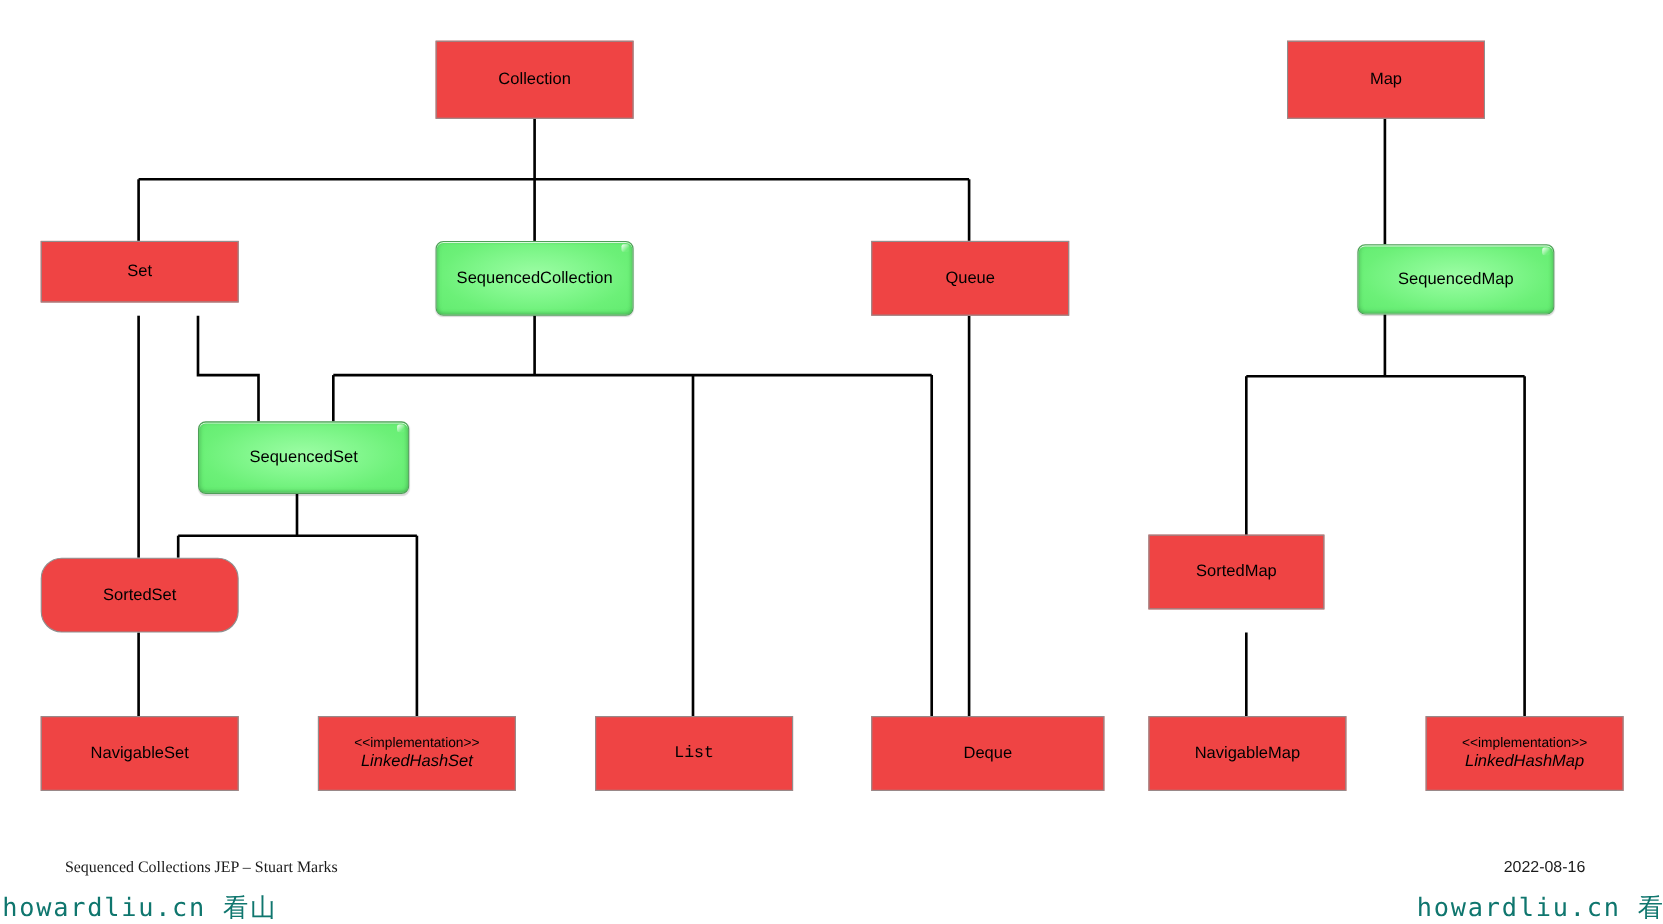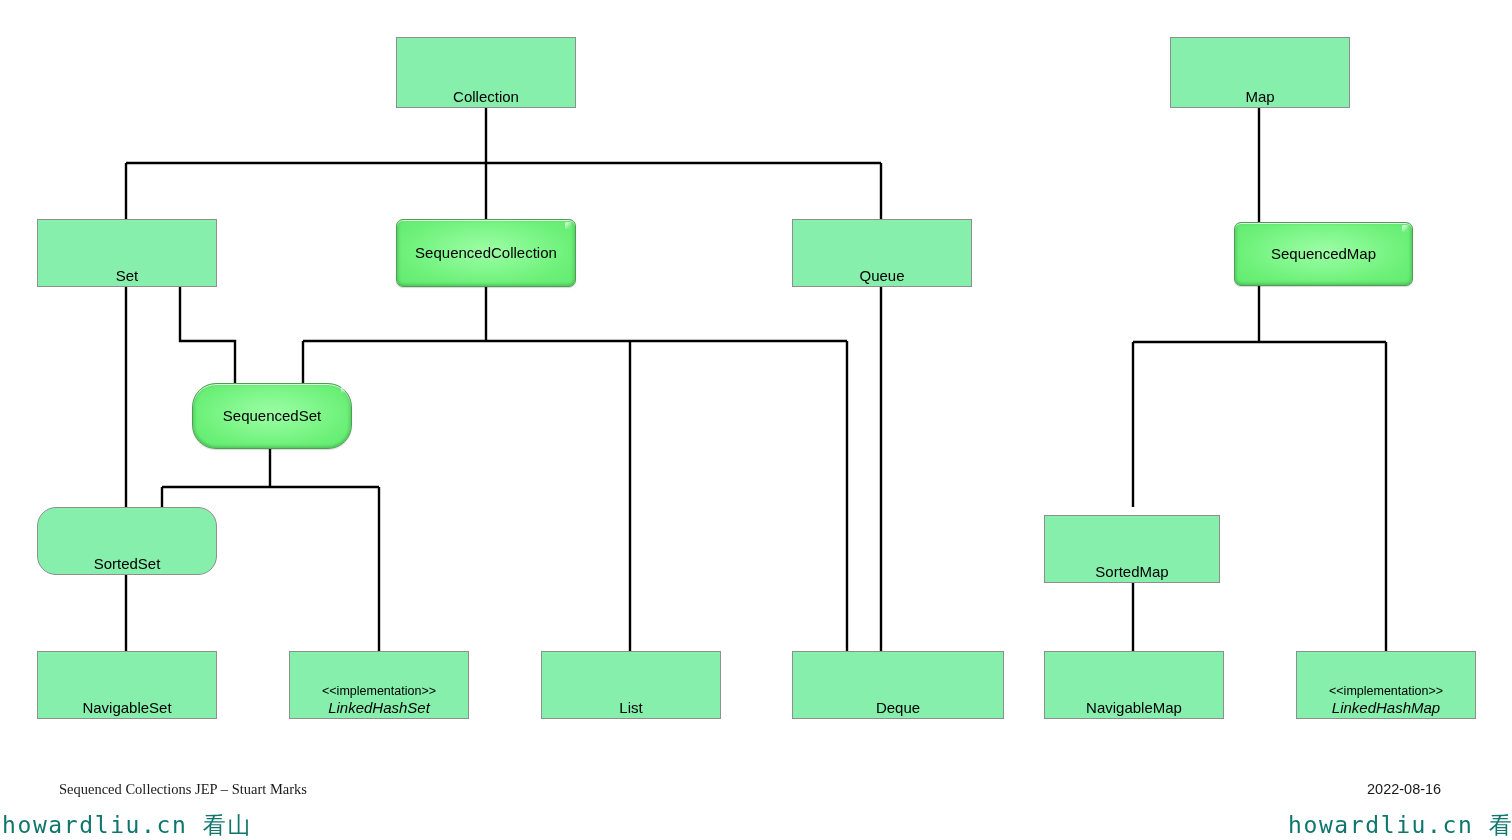--- a/index.html
+++ b/index.html
@@ -28,23 +28,22 @@
     flex-direction: column;
     align-items: center;
     justify-content: center;
     text-align: center;
     font-size: 15px;
     line-height: 1.25;
     color: #000000;
     z-index: 3;
   }
   .node.plain {
-    background: #86efac;
+    background: #ef4444;
     border: 1px solid #8f8f8f;
-    justify-content: flex-end;
   }
   .node.highlight {
     border: 1px solid #4e9e57;
     border-radius: 7px;
     background:
       radial-gradient(ellipse 78% 86% at 50% 46%,
         #9dfda5 0%, #82f78d 34%, #6cf078 62%, #5fe96d 100%);
     box-shadow:
       inset 0 1px 0 rgba(255,255,255,0.78),
       inset 0 -2px 3px rgba(60,150,70,0.32),
@@ -137,58 +136,58 @@
   </svg>
 
   <div class="node plain" style="left:396px; top:37px; width:180px; height:71px;">
     <span>Collection</span>
   </div>
 
   <div class="node plain" style="left:1170px; top:37px; width:180px; height:71px;">
     <span>Map</span>
   </div>
 
-  <div class="node plain" style="left:37px; top:219px; width:180px; height:68px;">
+  <div class="node plain" style="left:37px; top:219px; width:180px; height:56px;">
     <span>Set</span>
   </div>
 
   <div class="node highlight" style="left:396px; top:219px; width:180px; height:68px;">
     <span>SequencedCollection</span>
   </div>
 
   <div class="node plain" style="left:792px; top:219px; width:180px; height:68px;">
     <span>Queue</span>
   </div>
 
   <div class="node highlight" style="left:1234px; top:222px; width:179px; height:64px;">
     <span>SequencedMap</span>
   </div>
 
-  <div class="node highlight" style="left:192px; top:383px; width:160px; height:66px;border-radius:24px;">
+  <div class="node highlight" style="left:180px; top:383px; width:192px; height:66px;">
     <span>SequencedSet</span>
   </div>
 
   <div class="node plain" style="left:37px; top:507px; width:180px; height:68px;border-radius:19px;">
     <span>SortedSet</span>
   </div>
 
-  <div class="node plain" style="left:1044px; top:515px; width:176px; height:68px;">
+  <div class="node plain" style="left:1044px; top:486px; width:160px; height:68px;">
     <span>SortedMap</span>
   </div>
 
   <div class="node plain" style="left:37px; top:651px; width:180px; height:68px;">
     <span>NavigableSet</span>
   </div>
 
   <div class="node plain" style="left:289px; top:651px; width:180px; height:68px;">
     <span class="stereotype">&lt;&lt;implementation&gt;&gt;</span>
     <span class="implname">LinkedHashSet</span>
   </div>
 
-  <div class="node plain" style="left:541px; top:651px; width:180px; height:68px;">
+  <div class="node plain" style="left:541px; top:651px; width:180px; height:68px;font-family:Liberation Mono, monospace;">
     <span>List</span>
   </div>
 
   <div class="node plain" style="left:792px; top:651px; width:212px; height:68px;">
     <span>Deque</span>
   </div>
 
   <div class="node plain" style="left:1044px; top:651px; width:180px; height:68px;">
     <span>NavigableMap</span>
   </div>

